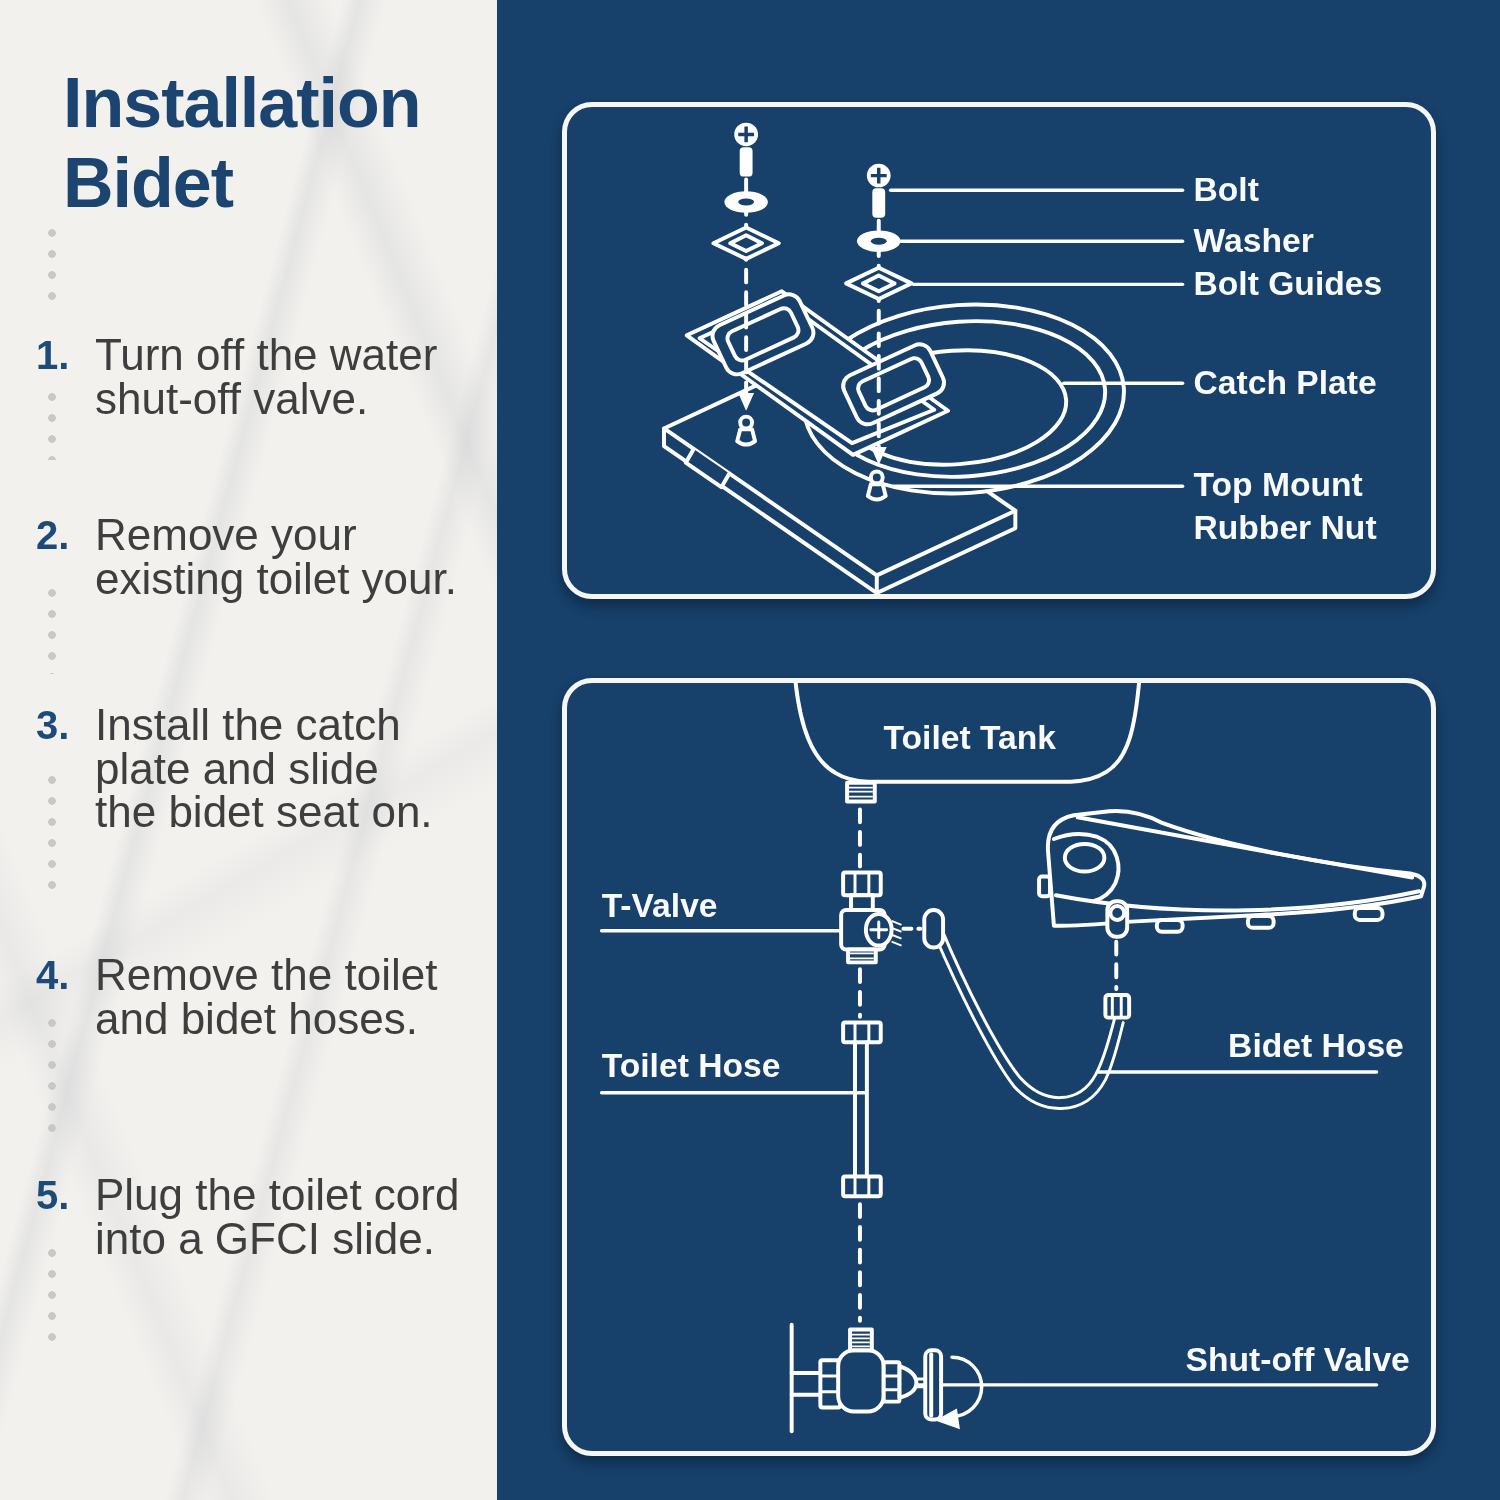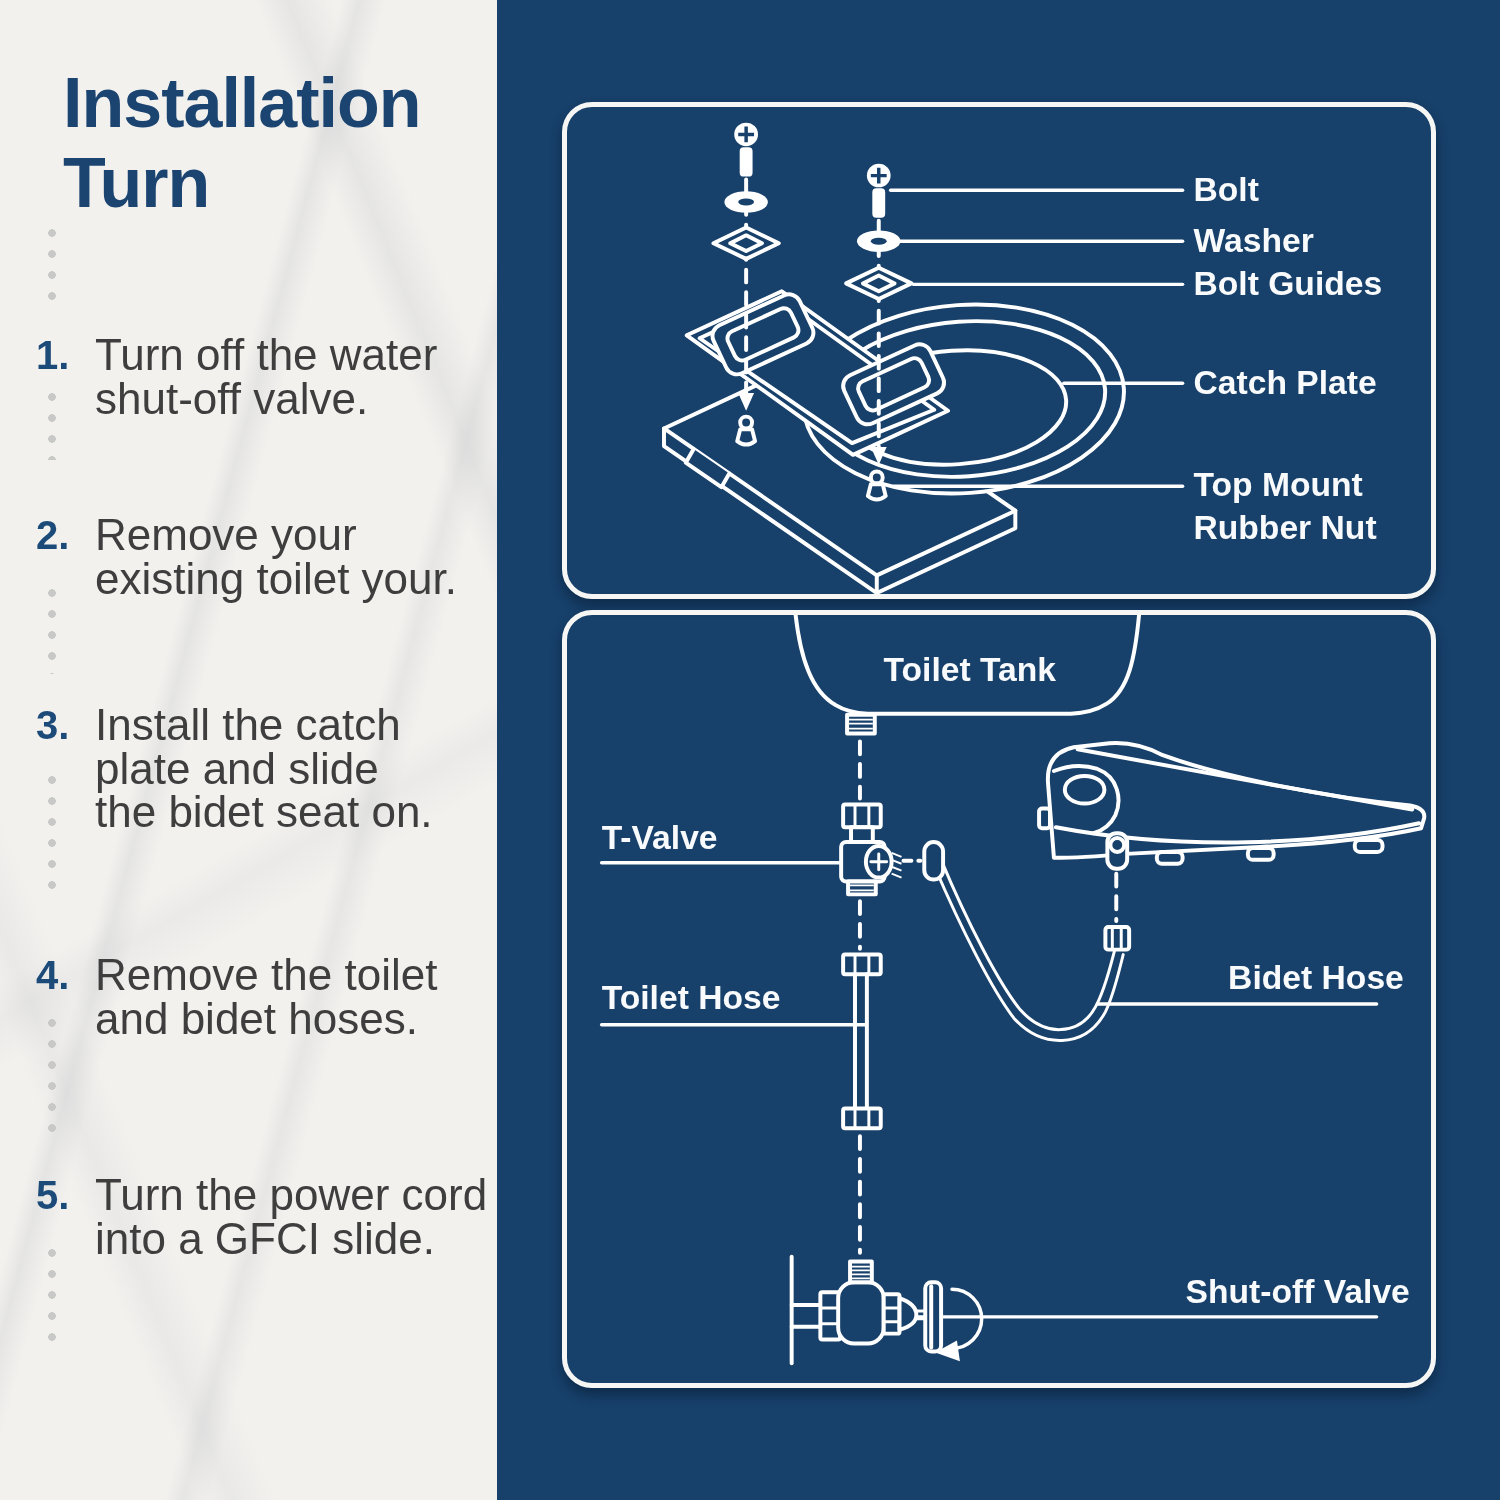--- a/index.html
+++ b/index.html
@@ -36,38 +36,38 @@
   #dots5{top:1018px;height:126px;}
   #dots6{top:1248px;height:106px;}
   
   .bluebg{position:absolute;left:497px;top:0;width:1003px;height:1500px;background:#17406a;}
   .panel{
     position:absolute;border:5px solid #f6f6f4;border-radius:30px;
     box-shadow:0 7px 12px rgba(5,20,40,.45);
     box-sizing:border-box;
   }
   #panel-top{left:562px;top:82px;width:874px;height:497px;margin-top:20px;}
-  #panel-bottom{left:562px;top:610px;width:874px;height:778px;}
+  #panel-bottom{left:562px;top:678px;width:874px;height:778px;}
   .panel svg{display:block;width:100%;height:100%;}
   
   .ln{fill:none;stroke:#ffffff;stroke-width:4;stroke-linecap:round;stroke-linejoin:round;}
   .fillb{fill:#17406a;}
   .fillw{fill:#ffffff;stroke:none;}
   .dash{stroke-dasharray:13 10;}
   .thin{stroke-width:3;}
   .leader{stroke-width:3.5;}
   .lbl{font-family:"Liberation Sans",sans-serif;font-weight:600;font-size:34px;fill:#f8fafc;}
 </style>
 </head>
 <body>
 
 <div class="sidebar">
   <h1 class="page-title" style="margin:8px;">
     <span>Installation</span><br>
-    <span>Turn</span>
+    <span>Bidet</span>
   </h1>
 
   <div class="dotcol" id="dots1"></div>
   <div class="dotcol" id="dots2"></div>
   <div class="dotcol" id="dots3"></div>
   <div class="dotcol" id="dots4"></div>
   <div class="dotcol" id="dots5"></div>
   <div class="dotcol" id="dots6"></div>
 
   <div class="step" style="top:333px;">
@@ -99,21 +99,21 @@
     <span class="step-num">4.</span>
     <div class="step-text">
       <span>Remove the toilet</span><br>
       <span>and bidet hoses.</span>
     </div>
   </div>
 
   <div class="step" style="top:1173px;">
     <span class="step-num">5.</span>
     <div class="step-text">
-      <span>Turn the power cord</span><br>
+      <span>Plug the toilet cord</span><br>
       <span>into a GFCI slide.</span>
     </div>
   </div>
 </div>
 
 <div class="bluebg"></div>
 
 <div class="panel" id="panel-top">
 <svg viewBox="0 0 873 497" preserveAspectRatio="none">
 

